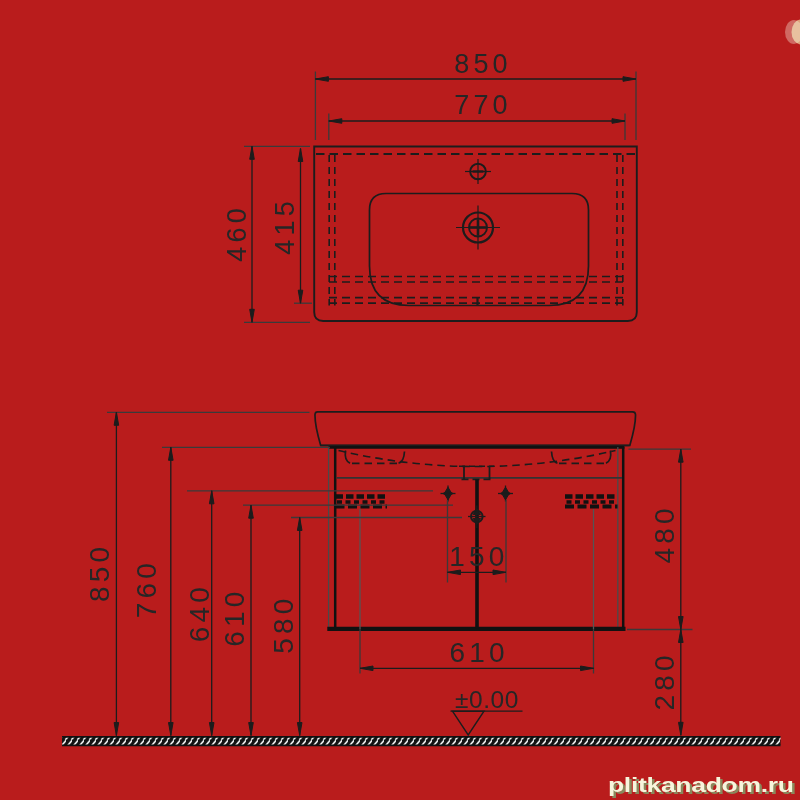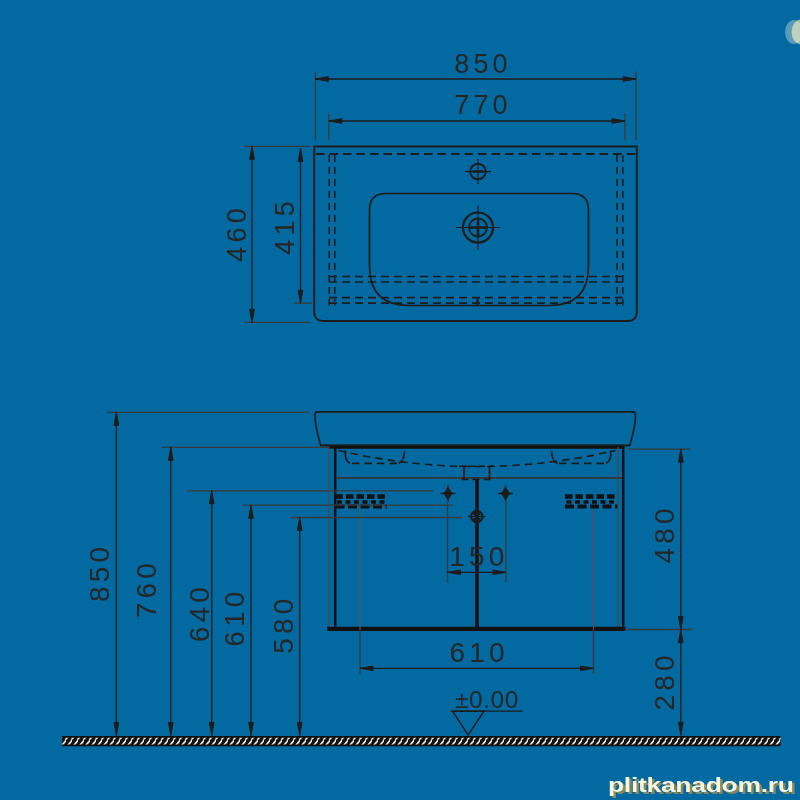--- a/index.html
+++ b/index.html
@@ -1,16 +1,16 @@
 <!DOCTYPE html>
 <html><head>
 <meta charset="utf-8">
 <style>
 html,body{margin:0;padding:0;background:#ffffff;}
-#page{width:800px;height:800px;position:relative;background:#0369a1;}
+#page{width:800px;height:800px;position:relative;background:#b91c1c;}
 text{font-family:"Liberation Sans",sans-serif;}
 .dim{font-size:27px;fill:#262626;letter-spacing:4.2px;}
 .dim2{font-size:28px;fill:#262626;letter-spacing:4.2px;}
 </style>
 </head>
 <body>
 <div id="page">
 <svg width="800" height="800" viewBox="0 0 800 800" xmlns="http://www.w3.org/2000/svg">
 <defs>
 

